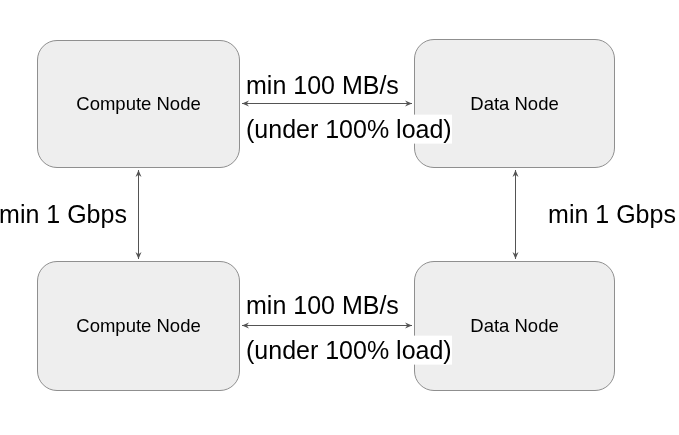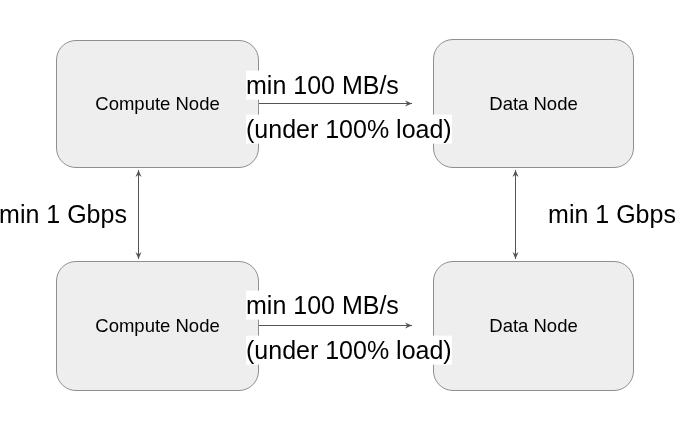--- a/index.html
+++ b/index.html
@@ -22,21 +22,20 @@
   .edges-layer line{stroke:var(--edge-color);stroke-width:1;}
   .node{
     position:absolute;
     background:var(--node-fill);
     border:1px solid var(--node-border);
     border-radius:20px;
     display:flex;align-items:center;justify-content:center;
     font-size:18.5px;
     box-sizing:border-box;
     text-align:center;
-    margin-left:19px;
   }
   .node-compute-top{left:37px;top:40px;width:203px;height:128px;}
   .node-data-top{left:414px;top:39px;width:201px;height:129px;}
   .node-compute-bottom{left:37px;top:261px;width:203px;height:130px;}
   .node-data-bottom{left:414px;top:261px;width:201px;height:130px;}
   .edge-label{
     position:absolute;
     font-size:25px;
     white-space:nowrap;
     transform:translateY(-50%);

